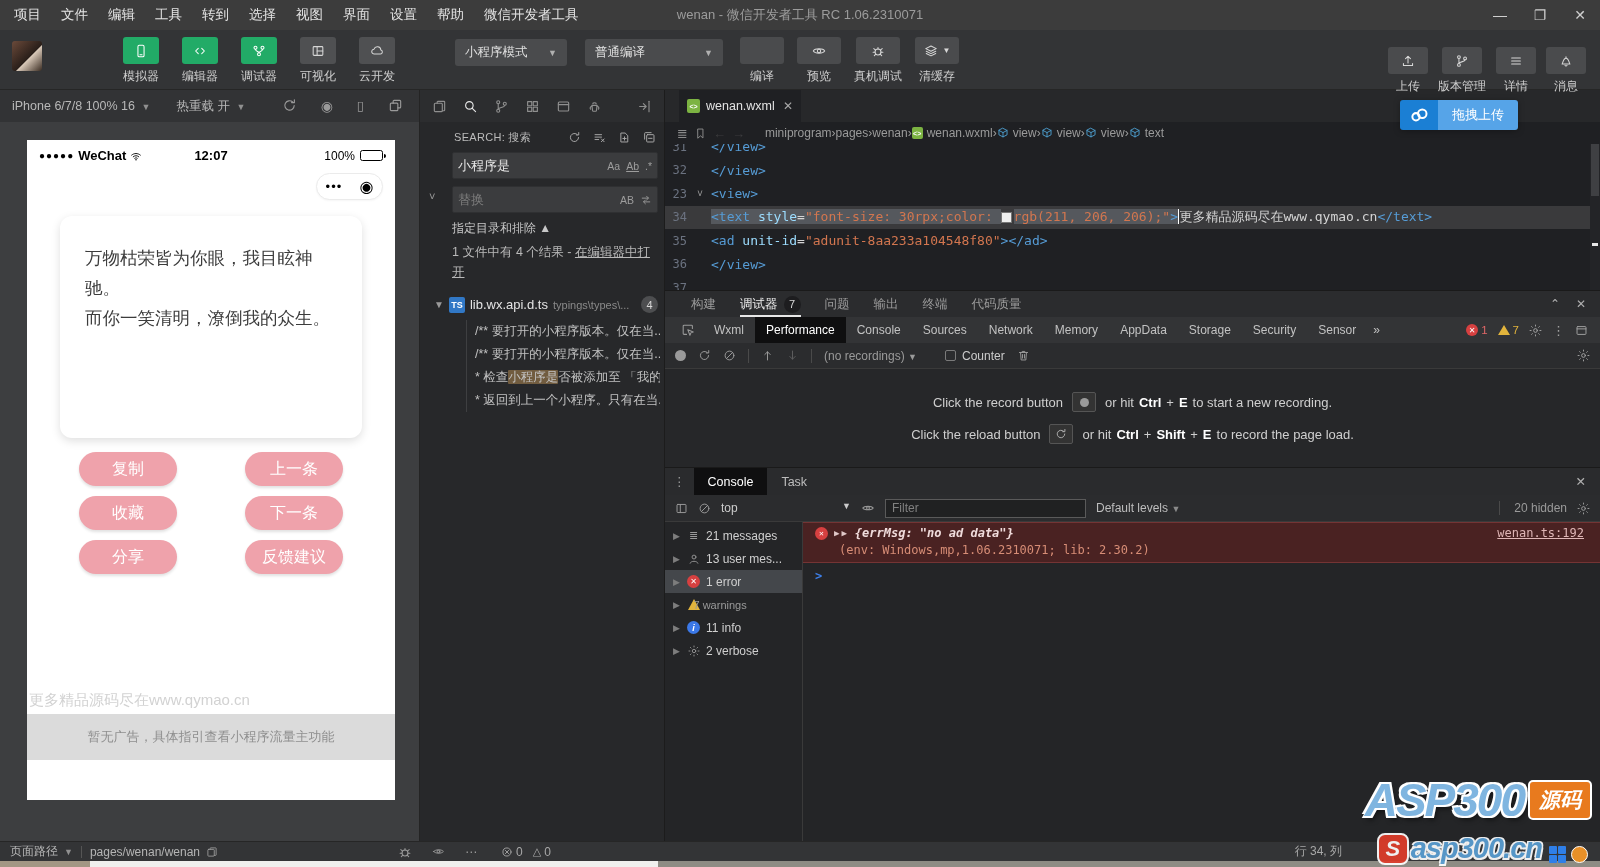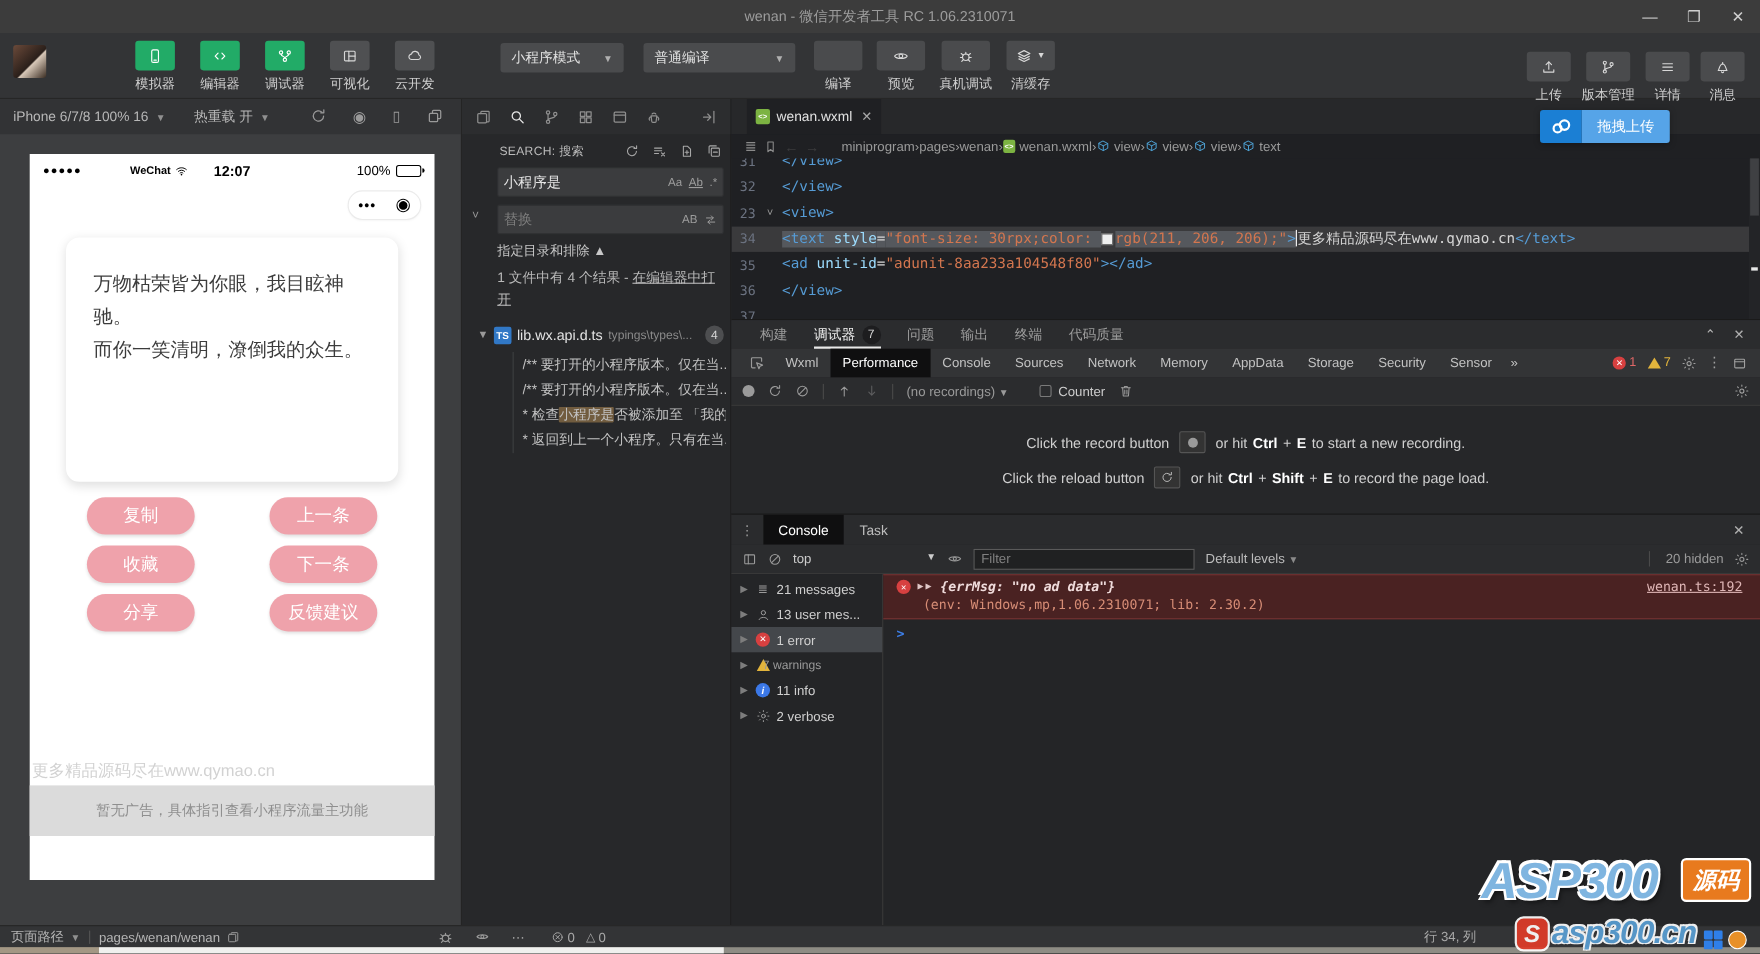--- a/index.html
+++ b/index.html
@@ -41,21 +41,21 @@
   .main { position:absolute; left:0; top:90px; width:1600px; height:751px; display:flex; }
 
   
   .sim-panel { width:420px; height:100%; background:#3d3e40; position:relative; border-right:1px solid #242424; }
   .sim-toolbar { height:32px; background:#323335; display:flex; align-items:center; color:#b8b8b8; font-size:12.5px; padding:0 12px; }
   .sim-toolbar .car { font-size:9px; color:#909090; margin-left:4px; }
   .sim-icons { margin-left:auto; display:flex; gap:24px; color:#9a9a9a; font-size:15px; margin-right:4px; }
   .phone { position:absolute; left:27px; top:50px; width:368px; height:660px; background:#fff; }
   .p-status { display:flex; align-items:center; padding:8px 12px 0 12px; font-size:13px; color:#000; }
   .p-status .sig { letter-spacing:1px; font-size:10px; margin-right:4px; }
-  .p-status .carrier { font-weight:bold; font-size:10px;margin-left:40px; }
+  .p-status .carrier { font-weight:bold; font-size:13px; }
   .p-status .time { position:absolute; left:0; width:100%; text-align:center; font-weight:bold; }
   .p-status .right { margin-left:auto; display:flex; align-items:center; gap:5px; z-index:2; }
   .bat { position:relative; width:23px; height:11px; border:1px solid #000; border-radius:2.5px; padding:1px; }
   .bat::after { content:""; position:absolute; right:-4px; top:2.5px; width:2.5px; height:4px; background:#000; border-radius:0 2px 2px 0; }
   .bat .fill { width:100%; height:100%; background:#000; border-radius:1px; }
   .capsule { position:absolute; right:12px; top:33px; width:67px; height:27px; border:1px solid #ebebeb; border-radius:14px; display:flex; align-items:center; justify-content:space-around; background:#fff; box-shadow:0 1px 2px rgba(0,0,0,.04); }
   .capsule .dots { font-size:13px; letter-spacing:1px; color:#000; line-height:10px; }
   .capsule .target { font-size:16px; color:#000; line-height:16px; }
   .quote-card { position:absolute; left:33px; top:76px; width:302px; height:222px; background:#fff; border-radius:12px; box-shadow:0 3px 10px rgba(0,0,0,.13); padding:27px 25px; }
   .quote-card .qt { font-size:17.5px; color:#3c3c3c; line-height:30px; }
@@ -184,38 +184,51 @@
   .statusbar { position:absolute; left:0; top:841px; width:1600px; height:20px; background:#333436; border-top:1px solid #262626; display:flex; align-items:center; font-size:12px; color:#b5b5b5; z-index:20; }
   .statusbar .grp { display:flex; align-items:center; gap:6px; }
   .sb-sep { width:1px; height:12px; background:#555; margin:0 8px; }
   .sb-right { position:absolute; right:258px; color:#a8a8a8; }
   .taskbar { position:absolute; left:0; top:861px; width:1600px; height:6px; background:#8e8c84; }
   .taskbar .seg1 { position:absolute; left:0; width:90px; height:100%; background:#a39784; }
   .taskbar .seg2 { position:absolute; left:90px; width:568px; height:100%; background:#f0f0ee; }
 
   
   .wm { pointer-events:none; z-index:50; }
-  .wm-big { position:absolute; right:8px; bottom:40px; display:flex; align-items:center; gap:22px; }
+  .wm-big { position:absolute; right:8px; bottom:40px; display:flex; align-items:center; gap:4px; }
   .wm-big .asp { font-size:46px; font-weight:bold; font-style:italic; color:#7fb5e0;
     text-shadow:-2px -2px 0 #fff, 2px -2px 0 #fff, -2px 2px 0 #fff, 2px 2px 0 #fff, 3px 4px 5px rgba(0,0,0,.5); letter-spacing:-2px; }
   .wm-big .ym { background:#e87a1e; color:#fff; font-size:21px; font-weight:bold; font-style:italic; padding:4px 9px; border-radius:5px; border:2px solid #fff; }
   .wm-small { position:absolute; right:58px; bottom:2px; display:flex; align-items:center; gap:2px; opacity:.92; }
   .wm-small .sbadge { width:32px; height:32px; background:#e03c2a; border:2px solid #fff; border-radius:8px; color:#fff; font-size:22px; font-weight:bold; font-style:italic; display:flex; align-items:center; justify-content:center; }
   .wm-small .cn { font-size:29px; font-weight:bold; font-style:italic; color:#5a9fd4;
     text-shadow:-1.5px -1.5px 0 #fff, 1.5px -1.5px 0 #fff, -1.5px 1.5px 0 #fff, 1.5px 1.5px 0 #fff; letter-spacing:-1px; }
   .wm-grid { position:absolute; right:34px; bottom:4px; width:17px; height:17px; display:grid; grid-template-columns:8px 8px; grid-template-rows:8px 8px; gap:1px; }
   .wm-grid div { background:#2f7fe8; border-radius:1px; }
   .wm-dot { position:absolute; right:12px; bottom:4px; width:17px; height:17px; border-radius:50%; background:#e89028; border:1px solid #fff; }
 </style>
 </head>
 <body>
 
 <div class="app">
 
   <div class="titlebar">
+    <div class="menubar">
+        <span class="menu-item">项目</span>
+        <span class="menu-item">文件</span>
+        <span class="menu-item">编辑</span>
+        <span class="menu-item">工具</span>
+        <span class="menu-item">转到</span>
+        <span class="menu-item">选择</span>
+        <span class="menu-item">视图</span>
+        <span class="menu-item">界面</span>
+        <span class="menu-item">设置</span>
+        <span class="menu-item">帮助</span>
+        <span class="menu-item">微信开发者工具</span>
+      </div>
     <div class="win-title">wenan  -  微信开发者工具 RC 1.06.2310071</div>
     <div class="win-controls">
       <div class="win-btn">—</div>
       <div class="win-btn">❐</div>
       <div class="win-btn">✕</div>
     </div>
   </div>
 
   <div class="toolbar">
     <div class="avatar"></div>

